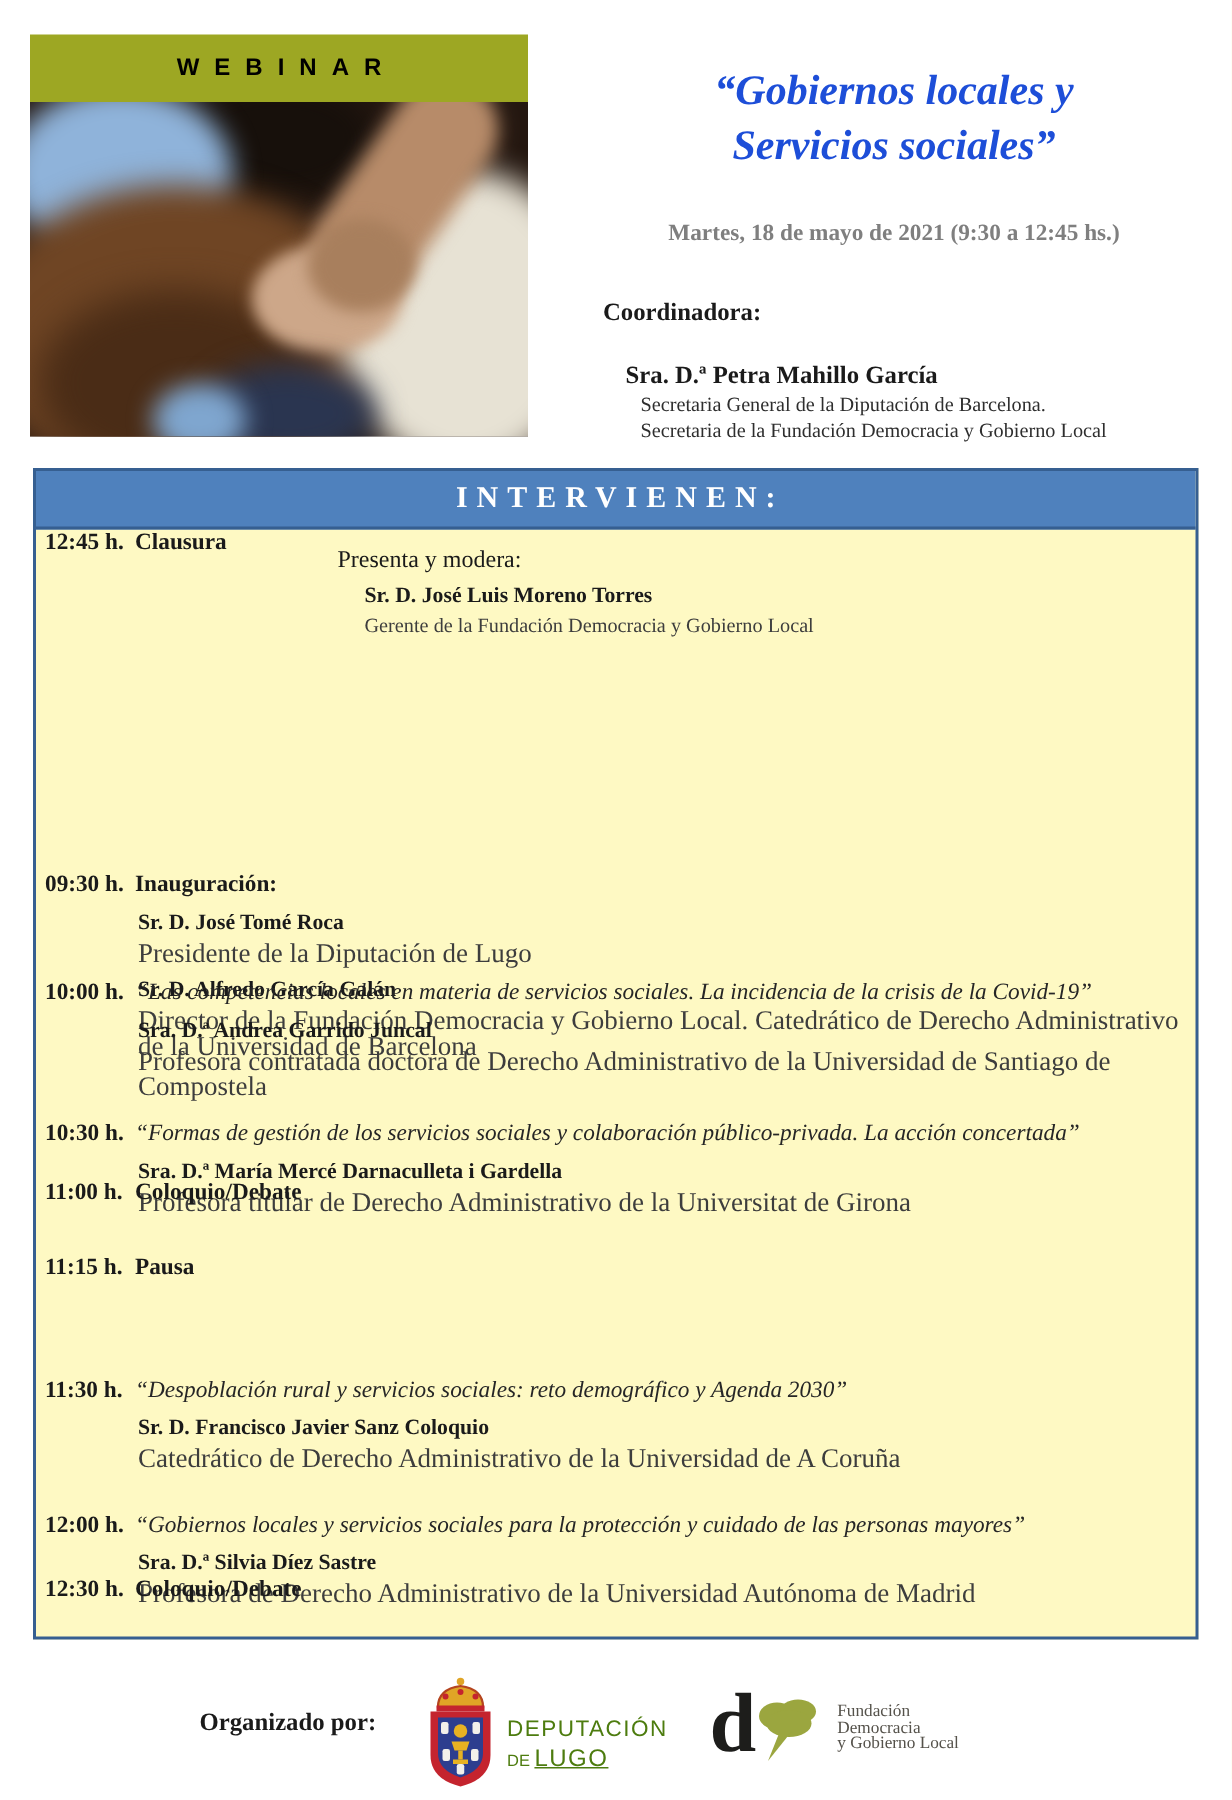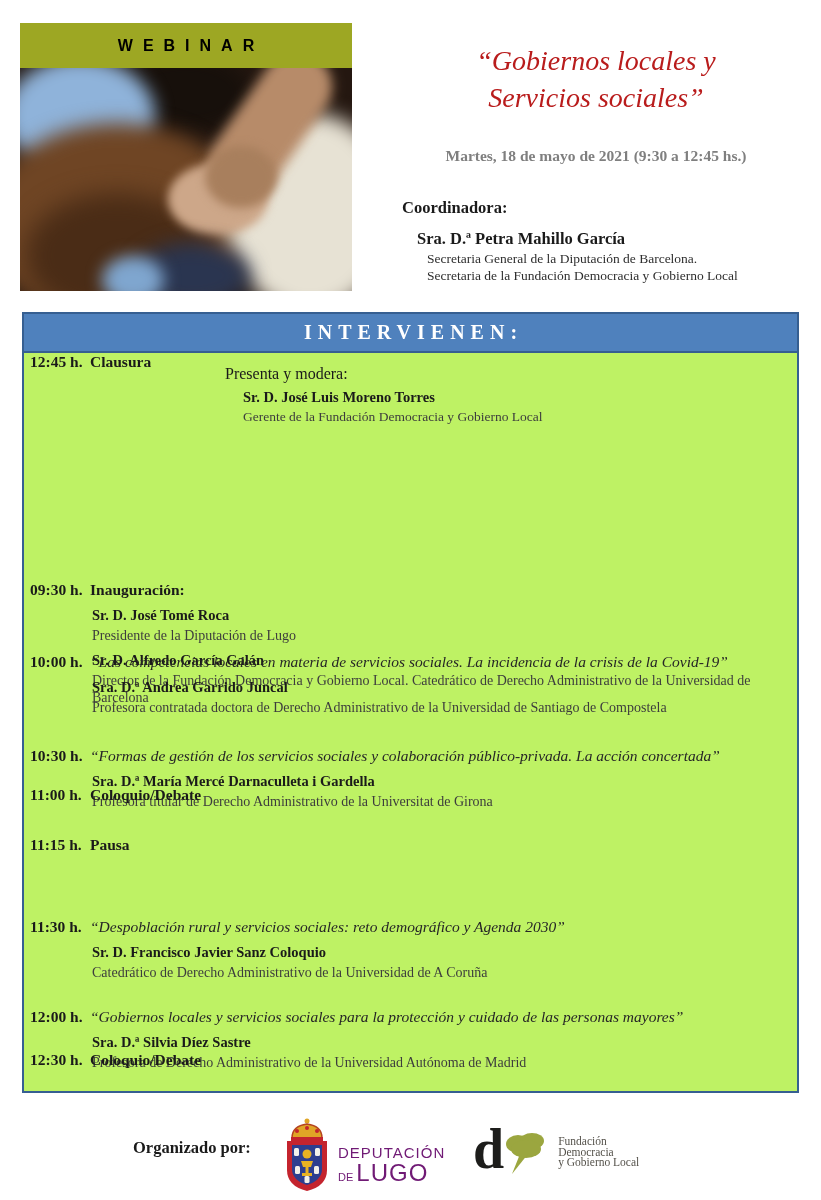--- a/index.html
+++ b/index.html
@@ -21,35 +21,35 @@
   }
   .photo {
     position:absolute; left:20px; top:68px; width:332px; height:223px;
     background:#241710; overflow:hidden;
   }
   .blob { position:absolute; border-radius:50%; }
 
   
   .right-col { position:absolute; left:400px; top:42px; width:392px; }
   .main-title {
-    text-align:center; font-weight:400; font-style:italic;
-    font-size:28px; line-height:37px; color:#b91c1c;
+    text-align:center; font-weight:700; font-style:italic;
+    font-size:28px; line-height:37px; color:#1d4ed8;
   }
   .event-date {
     text-align:center; margin-top:31px; font-weight:700;
     font-size:15.5px; color:#7f7f7f;
   }
   .coord-heading { margin-top:33px; margin-left:2px; font-weight:700; font-size:16.5px; }
-  .coord-name { margin-top:11px; margin-left:17px; font-weight:700; font-size:16.5px; }
+  .coord-name { margin-top:22px; margin-left:17px; font-weight:700; font-size:16.5px; }
   .coord-roles { margin-left:27px; margin-top:2px; font-size:13.5px; line-height:16.5px; color:#2e2e2e; }
 
   
   .program-box {
     position:absolute; left:22px; top:312px; width:777px; height:781px;
-    border:2px solid #365f91; background:#bef264;
+    border:2px solid #365f91; background:#fef9c3;
   }
   .program-header {
     height:39px; background:#4f81bd; border-bottom:2px solid #365f91;
     display:flex; align-items:center; justify-content:center;
   }
   .program-header span {
     color:#ffffff; font-weight:700; font-size:20px; letter-spacing:6px; padding-left:6px;
   }
   .program-body { position:relative; height:736px; }
 
@@ -58,40 +58,40 @@
   .presenter-name { margin-left:18px; margin-top:6px; font-weight:700; font-size:14.5px; }
   .presenter-role { margin-left:18px; margin-top:3px; font-size:13.5px; color:#3d3d3d; }
 
   .item { position:absolute; left:6px; right:6px; display:flex; }
   .item .time { flex:none; width:56px; font-weight:700; font-size:15.5px; }
   .item .content { flex:1; margin-left:4px; }
   .item .label { font-weight:700; font-size:15.5px; }
   .item .quote { font-style:italic; font-size:15.5px; color:#262626; }
   .sp { margin-left:2px; }
   .sp-name { font-weight:700; font-size:14.5px; margin-top:8px; }
-  .sp-role { font-size:14px; color:#3d3d3d; margin-top:3px; line-height:17px; }
+  .sp-role { font-size:18px; color:#3d3d3d; margin-top:3px; line-height:17px; }
 
   .item:nth-of-type(1){ top:100px; }
   .item:nth-of-type(2){ top:228px; }
   .item:nth-of-type(3){ top:300px; }
   .item:nth-of-type(4){ top:394px; }
   .item:nth-of-type(5){ top:433px; }
   .item:nth-of-type(6){ top:483px; }
   .item:nth-of-type(7){ top:565px; }
   .item:nth-of-type(8){ top:655px; }
   .item:nth-of-type(9){ top:698px; }
 
   
   .organized { position:absolute; left:133px; top:1138px; font-weight:700; font-size:16.5px; }
   .lugo-logo { position:absolute; left:284px; top:1118px; display:flex; }
-  .lugo-text { margin-left:8px; margin-top:26px; font-family:"Liberation Sans","DejaVu Sans",sans-serif; color:#701a75; }
+  .lugo-text { margin-left:8px; margin-top:26px; font-family:"Liberation Sans","DejaVu Sans",sans-serif; color:#4d7c0f; }
   .dep-line1 { font-size:15px; letter-spacing:1px; }
   .dep-line2 { display:flex; align-items:baseline; margin-top:1px; }
   .dep-de { font-size:11px; margin-right:3px; }
-  .dep-lugo { font-size:24px; letter-spacing:1px; line-height:22px; }
+  .dep-lugo { font-size:16px; letter-spacing:1px; line-height:22px;text-decoration:underline; }
 
   .fdgl-logo { position:absolute; left:473px; top:1126px; display:flex; }
   .fdgl-d {
     font-family:"Liberation Serif","DejaVu Serif",serif; font-weight:700;
     font-size:56px; line-height:46px; color:#1d1d1b;
   }
   .fdgl-tree { margin-left:-4px; margin-top:4px; }
   .fdgl-text { margin-left:10px; margin-top:10px; font-size:11.5px; line-height:10.5px; color:#55524b; }
 </style>
 </head>

